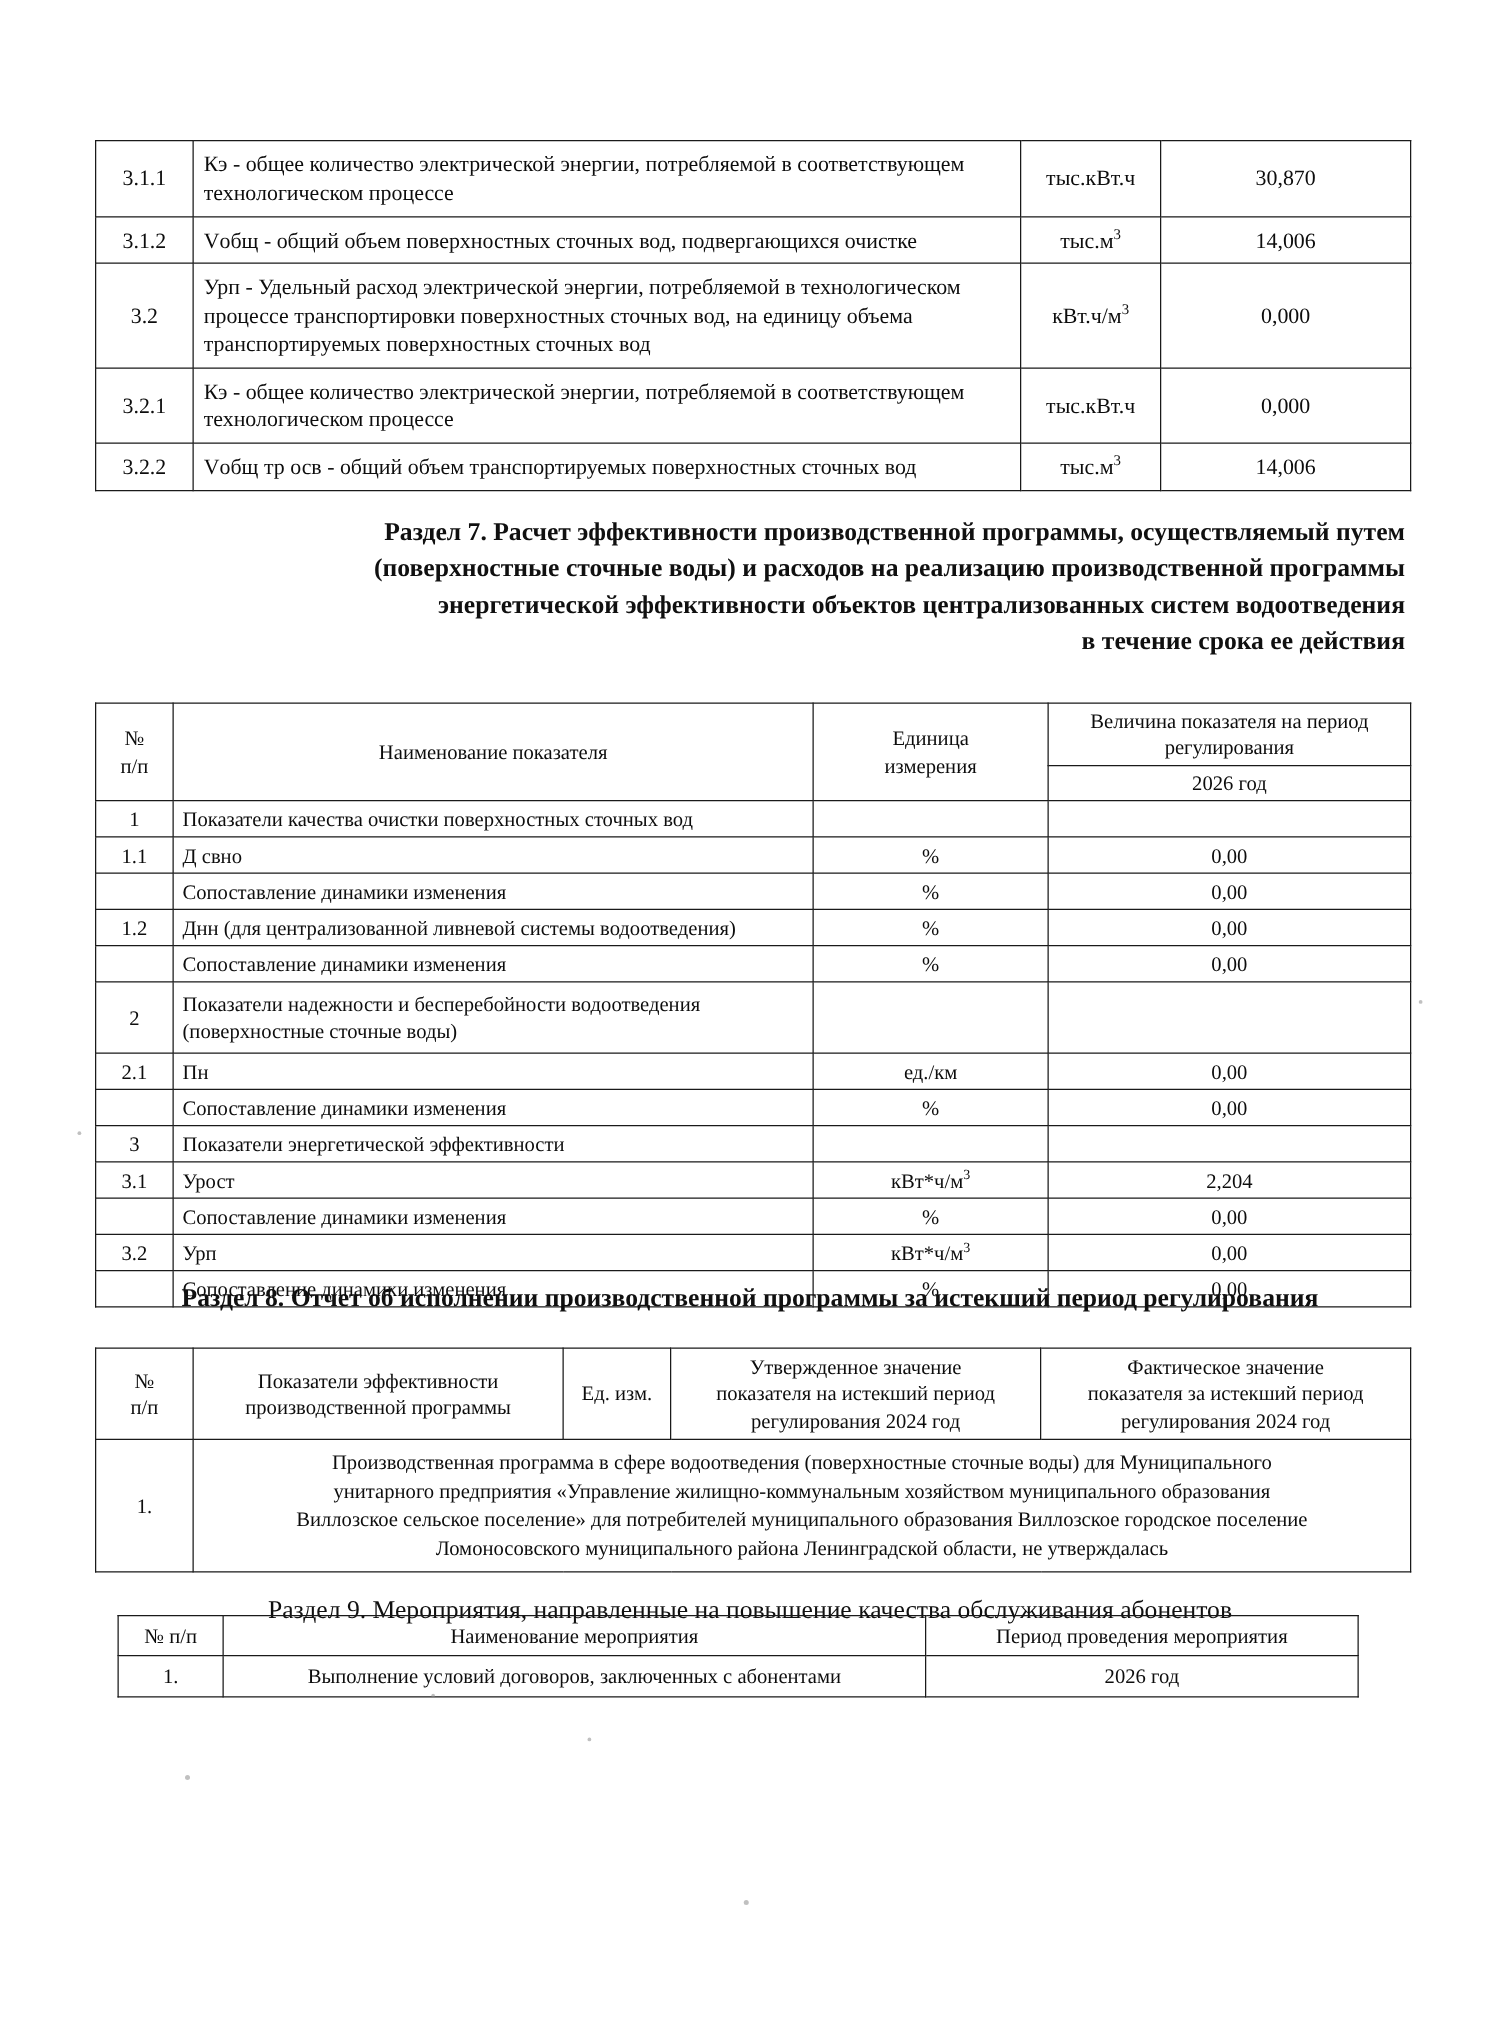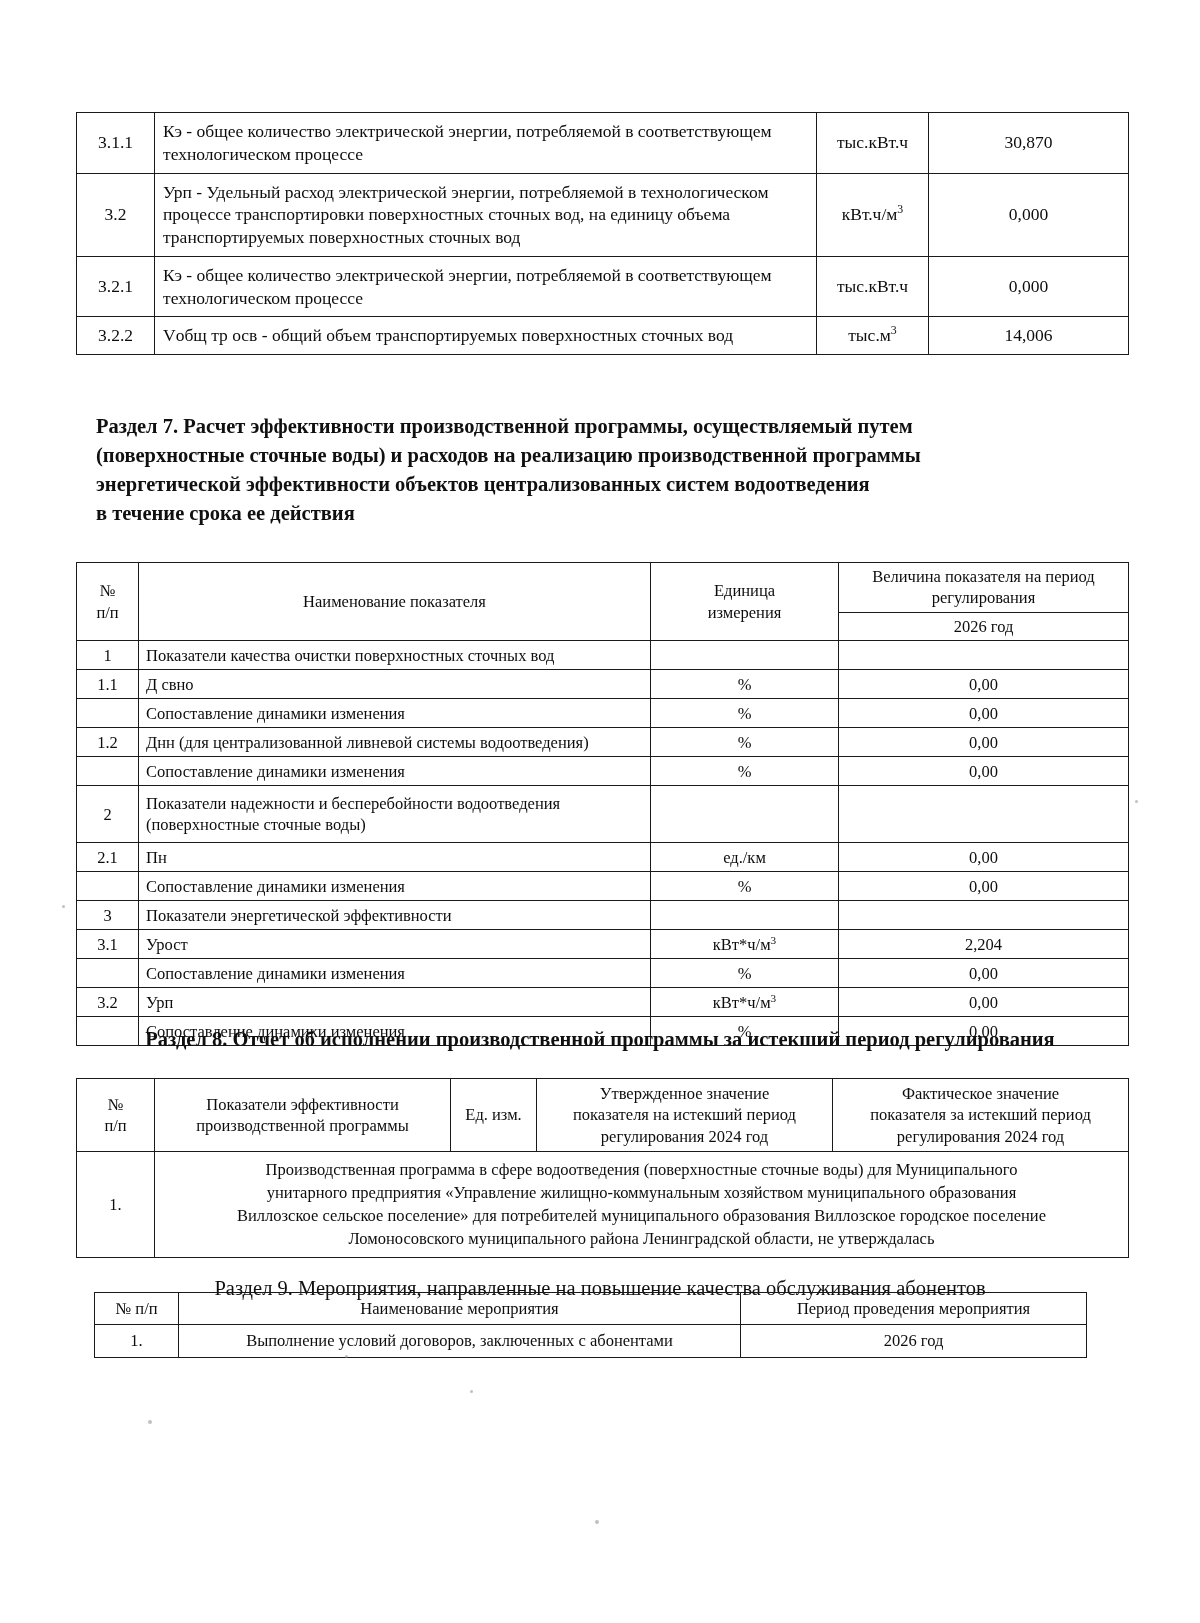--- a/index.html
+++ b/index.html
@@ -55,24 +55,24 @@
   table.tbl1 { width: 1052px; font-size: 17.5px; }
   table.tbl1 td { padding: 7px 8px; }
   table.tbl1 .col-no   { width: 78px;  text-align: center; }
   table.tbl1 .col-name { width: 662px; text-align: left; }
   table.tbl1 .col-unit { width: 112px; text-align: center; }
   table.tbl1 .col-val  { width: 200px; text-align: center; }
 
   
   .heading7 {
     position: absolute;
-    left: 96px;
+    left: 84px;
     top: 412px;
     width: 1040px;
-    text-align: left;
+    text-align: right;
     font-weight: bold;
     font-size: 20.5px;
     line-height: 1.42;
   }
 
   
   .tbl2-wrap {
     position: absolute;
     left: 76px;
     top: 562px;
@@ -154,20 +154,26 @@
           <col class="col-name">
           <col class="col-unit">
           <col class="col-val">
       </colgroup>
       <tbody>
         <tr>
           <td class="c">3.1.1</td>
           <td class="l">Кэ - общее количество электрической энергии, потребляемой в соответствующем технологическом процессе</td>
           <td class="c nw"><span>тыс.кВт.ч</span><sup></sup></td>
           <td class="c">30,870</td>
+        </tr>
+        <tr>
+          <td class="c">3.1.2</td>
+          <td class="l">Vобщ - общий объем поверхностных сточных вод, подвергающихся очистке</td>
+          <td class="c nw"><span>тыс.м</span><sup>3</sup></td>
+          <td class="c">14,006</td>
         </tr>
         <tr>
           <td class="c">3.2</td>
           <td class="l">Урп - Удельный расход электрической энергии, потребляемой в технологическом процессе транспортировки поверхностных сточных вод, на единицу объема транспортируемых поверхностных сточных вод</td>
           <td class="c nw"><span>кВт.ч/м</span><sup>3</sup></td>
           <td class="c">0,000</td>
         </tr>
         <tr>
           <td class="c">3.2.1</td>
           <td class="l">Кэ - общее количество электрической энергии, потребляемой в соответствующем технологическом процессе</td>

